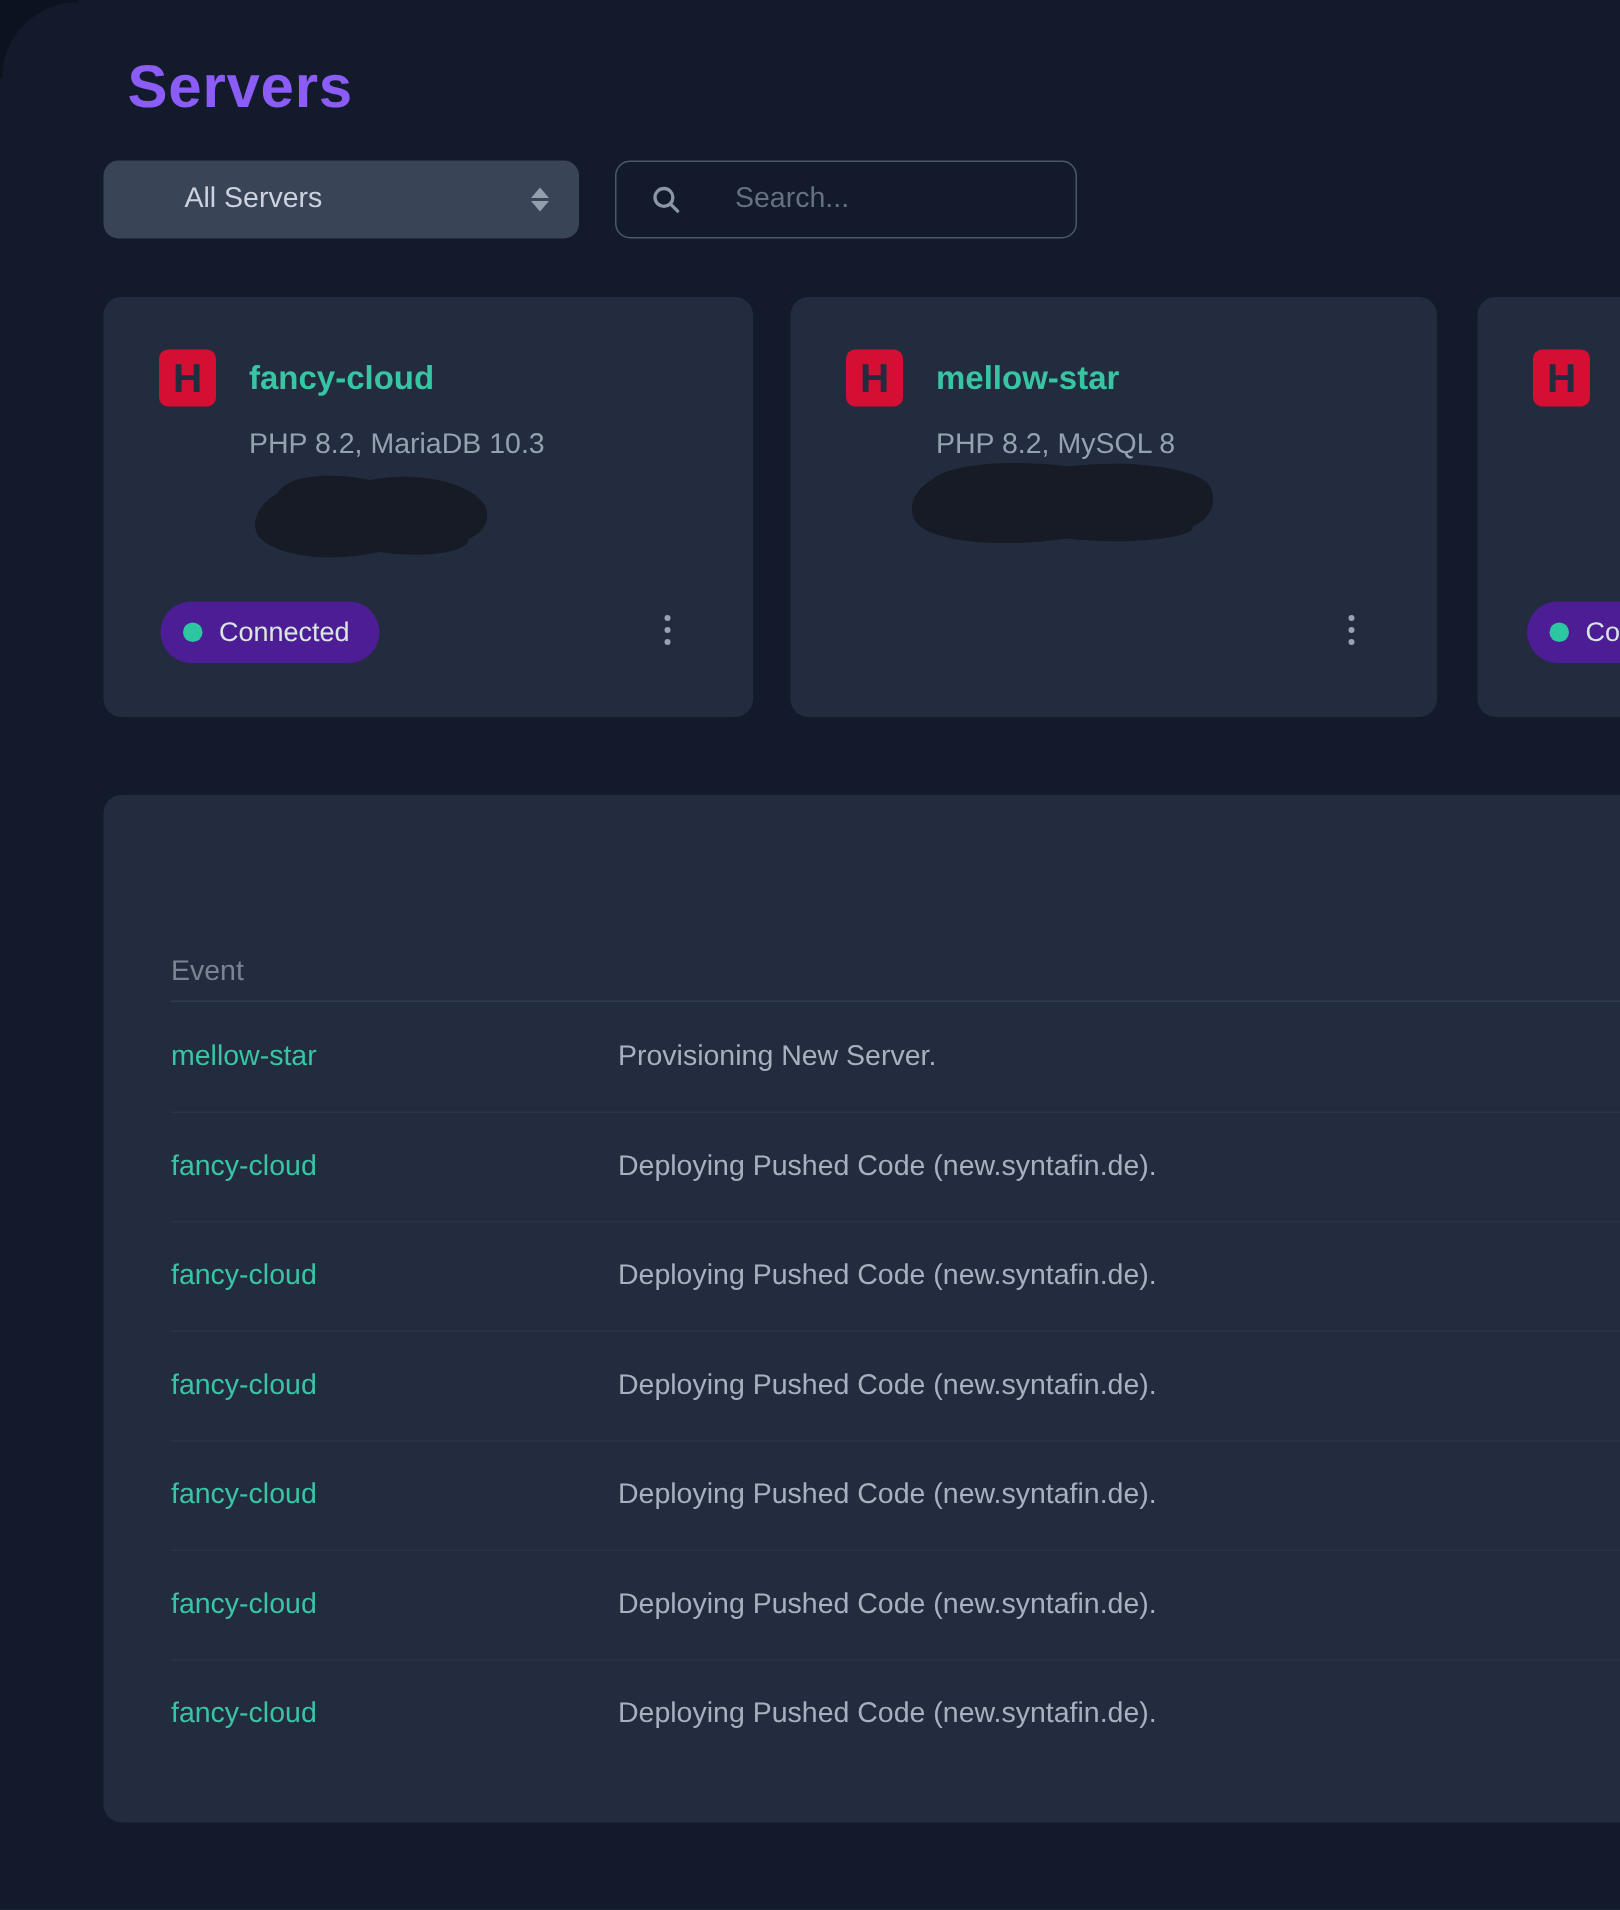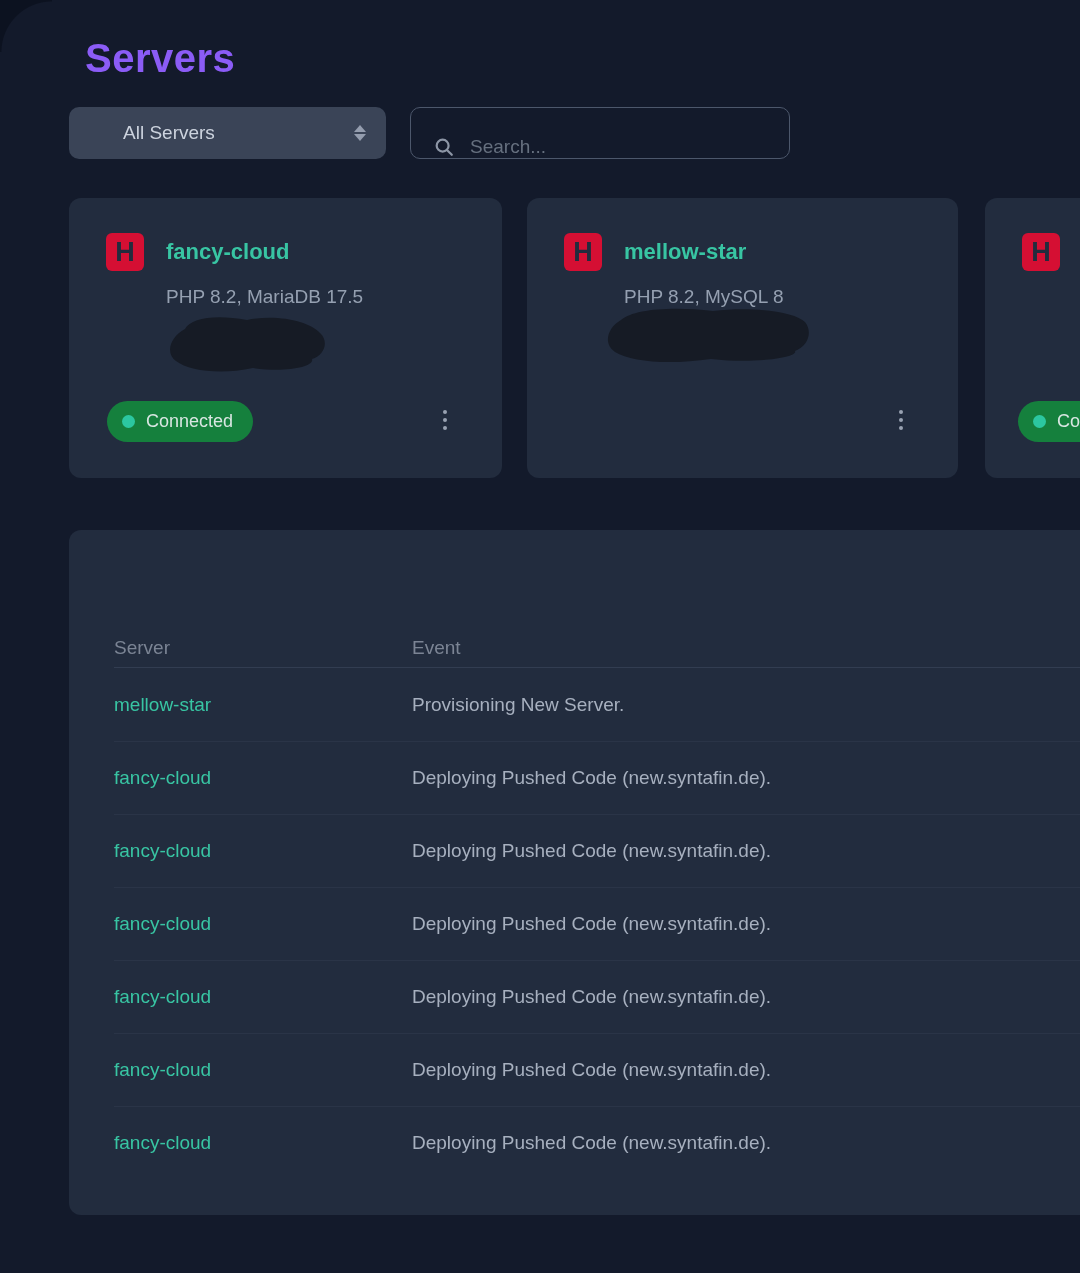--- a/index.html
+++ b/index.html
@@ -30,23 +30,23 @@
     display:flex; align-items:center; justify-content:space-between;
     padding:0 20px 0 22px; cursor:pointer;
   }
   .filter-select .value { font-size:19px; color:#ccd3de;margin-left:32px; }
   .chevron-updown { display:flex; flex-direction:column; gap:2px; align-items:center; }
   .chevron-updown i { display:block; width:0; height:0; border-left:6px solid transparent; border-right:6px solid transparent; }
   .chevron-updown i.up   { border-bottom:7px solid #949dae; }
   .chevron-updown i.down { border-top:7px solid #949dae; }
 
   .search-box {
-    position:absolute; left:410px; top:107px; width:380px; height:52px;
+    position:absolute; left:410px; top:107px; width:308px; height:52px;
     border:1px solid #4c576b; border-radius:10px;
-    display:flex; align-items:flex-end; padding:0 16px 0 22px; background:transparent;
+    display:flex; align-items:center; padding:0 16px 0 22px; background:transparent;gap:20px;
   }
   .search-box svg { flex:0 0 auto; margin-right:15px; }
   .search-box input {
     flex:1; background:transparent; border:none; outline:none;
     font-family:"Liberation Sans", sans-serif; font-size:19px; color:#ccd3de;
   }
   .search-box input::placeholder { color:#66707f; }
 
   
   .cards-row { position:absolute; left:0; top:198px; height:280px; width:1500px; }
@@ -73,21 +73,21 @@
     font-size:19px; color:#95a0b1; white-space:nowrap;
   }
   .redaction { position:absolute; z-index:3; }
   .redaction svg { display:block; }
 
   .status-badge {
     position:absolute; left:38px; top:203px; height:41px;
     border-radius:21px; display:flex; align-items:center; padding:0 20px 0 15px;
   }
   .status-badge .label { font-size:18px; margin-left:11px; }
-  .badge-connected { background:#15803d; }
+  .badge-connected { background:#4c1d95; }
   .badge-connected .dot { width:13px; height:13px; border-radius:50%; background:#2cc7a0; }
   .badge-connected .label { color:#d9e6e2; }
   .badge-provisioning { background:#20527d; }
   .badge-provisioning .dot { width:12px; height:12px; border-radius:50%; background:#2e96f1; border:3px solid #6aaeec; width:18px; height:18px; }
   .badge-provisioning .label { color:#dce8f4; }
 
   .kebab-menu {
     position:absolute; top:206px; display:flex; flex-direction:column; gap:4px;
     padding:6px; cursor:pointer;
   }
@@ -134,21 +134,21 @@
     <line x1="15.5" y1="15.5" x2="20.5" y2="20.5"></line>
   </svg>
   <input type="text" placeholder="Search..." style="">
 </div>
 
 <div class="cards-row">
 
   <div class="server-card c1">
     <div class="provider-icon">H</div>
     <div class="server-name">fancy-cloud</div>
-    <div class="server-stack">PHP 8.2, MariaDB 17.5</div>
+    <div class="server-stack">PHP 8.2, MariaDB 10.3</div>
     <div class="redaction" style="left:94px; top:115px;">
       <svg width="167" height="60" viewBox="0 0 167 60">
         <path fill="#161b25" d="M22 16 C28 5 52 1 84 7 C114 1 146 8 157 20 C166 28 162 42 149 46 C152 54 122 60 90 55 C58 62 26 58 13 48 C2 40 7 24 22 16 Z"></path>
       </svg>
     </div>
     <div class="status-badge badge-connected">
       <span class="dot"></span>
       <span class="label">Connected</span>
     </div>
     <div class="kebab-menu">
@@ -183,21 +183,20 @@
       <span class="label">Connected</span>
     </div>
 
   </div>
 
 </div>
 
 <div class="events-card">
   <div class="events-table">
     <div class="t-row t-head">
-      <span class="th">Server</span>
       <span class="th">Event</span>
     </div>
     <div class="t-row t-data">
       <span class="server-link">mellow-star</span>
       <span class="event-text">Provisioning New Server.</span>
     </div>
     <div class="t-row t-data">
       <span class="server-link">fancy-cloud</span>
       <span class="event-text">Deploying Pushed Code (new.syntafin.de).</span>
     </div>

